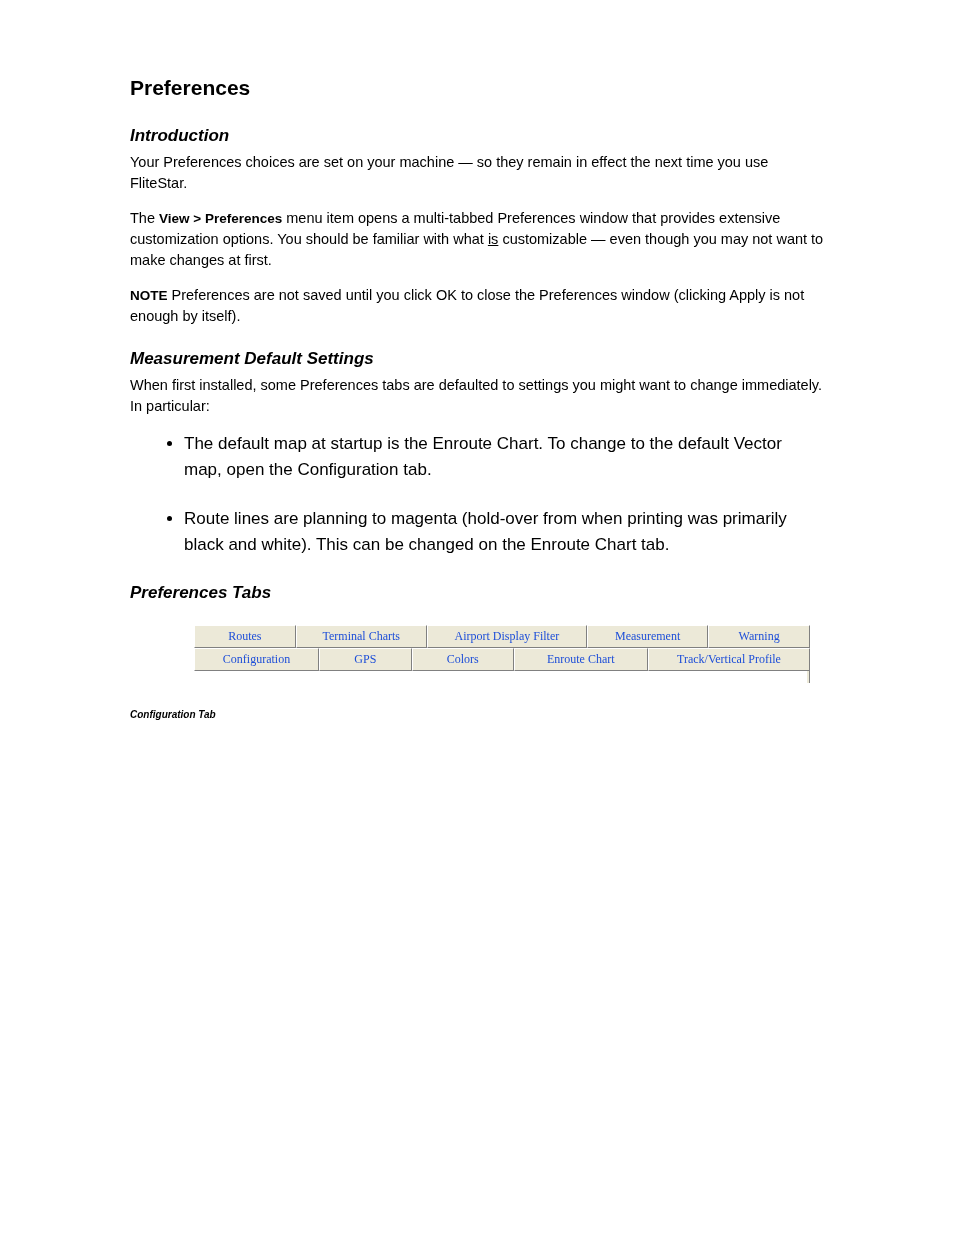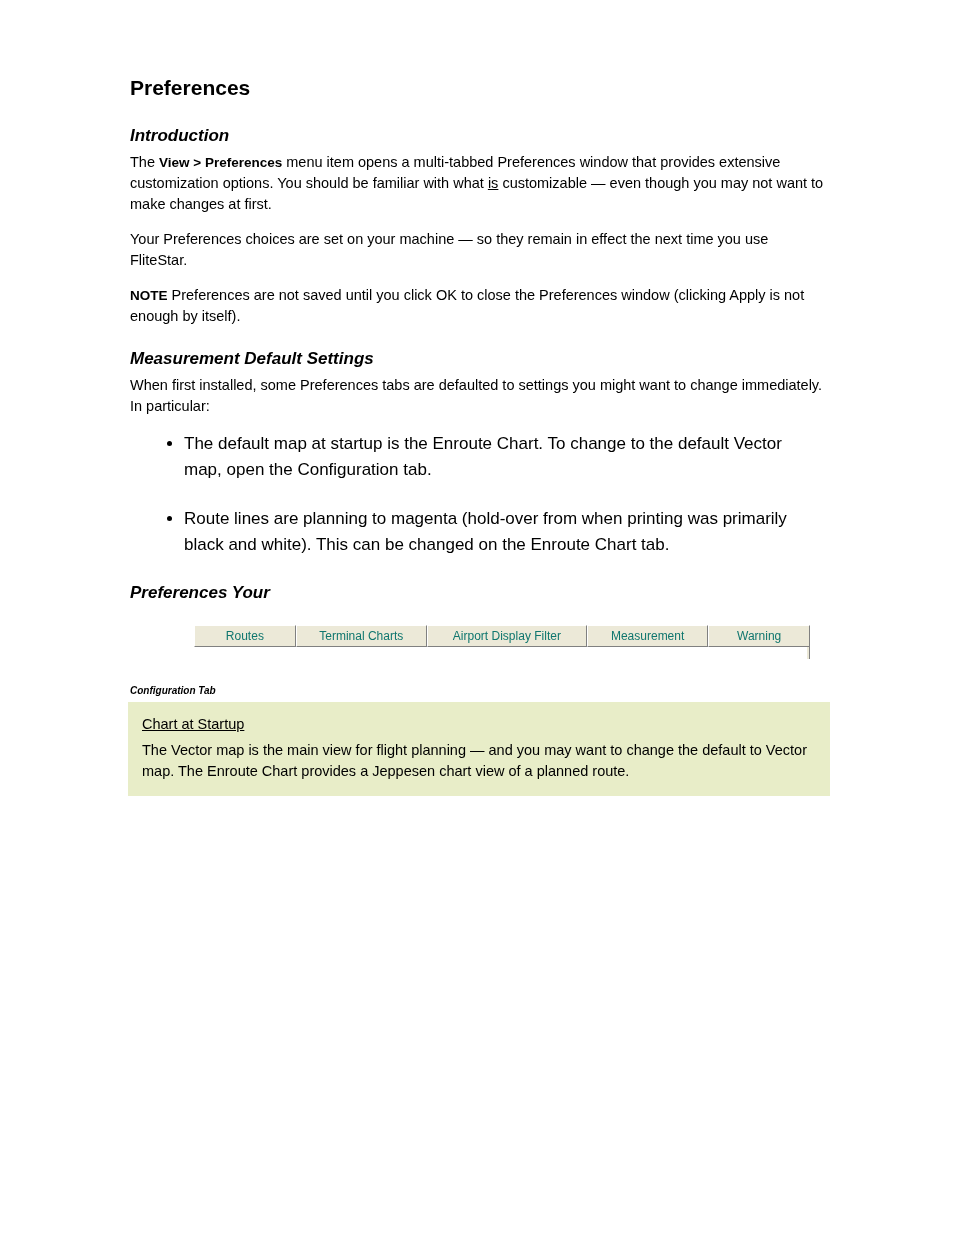--- a/index.html
+++ b/index.html
@@ -70,25 +70,25 @@
     margin: 22px 0 0 64px;
     width: 616px;
   }
   .tabstrip-wrap .tab-row {
     display: flex;
     width: 100%;
     background: #ece9d8;
   }
   .tab {
     flex: 1 1 auto;
-    font-family: Liberation Sans, sans-serif;
+    font-family: Liberation Serif, serif;
     font-size: 12px;
     text-align: center;
     padding: 3px 6px;
-    color: #0f766e;
+    color: #1d4ed8;
     background: #ece9d8;
     border-top: 1px solid #ffffff;
     border-left: 1px solid #ffffff;
     border-right: 1px solid #808080;
     border-bottom: 1px solid #808080;
     cursor: default;
     white-space: nowrap;
   }
   .tabstrip-wrap .tab-row + .tab-row .tab {
     border-top: 1px solid #ffffff;
@@ -131,53 +131,56 @@
 </style>
 </head>
 <body>
 
 <div class="page">
 
   <h1 class="section-heading">Preferences</h1>
 
   <h2 class="subheading">Introduction</h2>
 
+  <p class="body">Your Preferences choices are set on your machine — so they remain in effect the next time you use FliteStar.</p>
+
   <p class="body">
     <span>The </span><span style="font-weight:bold;font-family:Verdana,Geneva,sans-serif;font-size:13.5px;">View &gt; Preferences</span><span> menu item opens a multi-tabbed Preferences window that provides extensive customization options. You should be familiar with what </span><span class="underline">is</span><span> customizable — even though you may not want to make changes at first.</span>
   </p>
-
-  <p class="body">Your Preferences choices are set on your machine — so they remain in effect the next time you use FliteStar.</p>
 
   <p class="note">
     <span class="note-label">NOTE</span><span> Preferences are not saved until you click OK to close the Preferences window (clicking Apply is not enough by itself).</span>
   </p>
 
   <h2 class="subheading">Measurement Default Settings</h2>
 
   <p class="body">When first installed, some Preferences tabs are defaulted to settings you might want to change immediately. In particular:</p>
 
   <ul class="bullets">
     <li>The default map at startup is the Enroute Chart. To change to the default Vector map, open the Configuration tab.</li>
     <li>Route lines are planning to magenta (hold-over from when printing was primarily black and white). This can be changed on the Enroute Chart tab.</li>
   </ul>
 
-  <h2 class="subheading">Preferences Your</h2>
+  <h2 class="subheading">Preferences Tabs</h2>
 
 
   <div class="tabstrip-wrap">
     <div class="tab-row">
       <div class="tab" style="flex-basis:90px;">Routes</div>
       <div class="tab" style="flex-basis:120px;">Terminal Charts</div>
       <div class="tab" style="flex-basis:150px;">Airport Display Filter</div>
       <div class="tab" style="flex-basis:110px;">Measurement</div>
       <div class="tab" style="flex-basis:90px;">Warning</div>
     </div>
+    <div class="tab-row">
+      <div class="tab" style="flex-basis:120px;">Configuration</div>
+      <div class="tab" style="flex-basis:85px;">GPS</div>
+      <div class="tab" style="flex-basis:95px;">Colors</div>
+      <div class="tab" style="flex-basis:130px;">Enroute Chart</div>
+      <div class="tab" style="flex-basis:160px;">Track/Vertical Profile</div>
+    </div>
     <div class="tabstrip-panel-edge"></div>
   </div>
 
   <h3 class="config-title">Configuration Tab</h3>
 
-  <div class="highlight-box">
-    <span class="hb-title">Chart at Startup</span>
-    <p class="hb-body">The Vector map is the main view for flight planning — and you may want to change the default to Vector map. The Enroute Chart provides a Jeppesen chart view of a planned route.</p>
-  </div>
 
 </div>
 
 </body></html>

